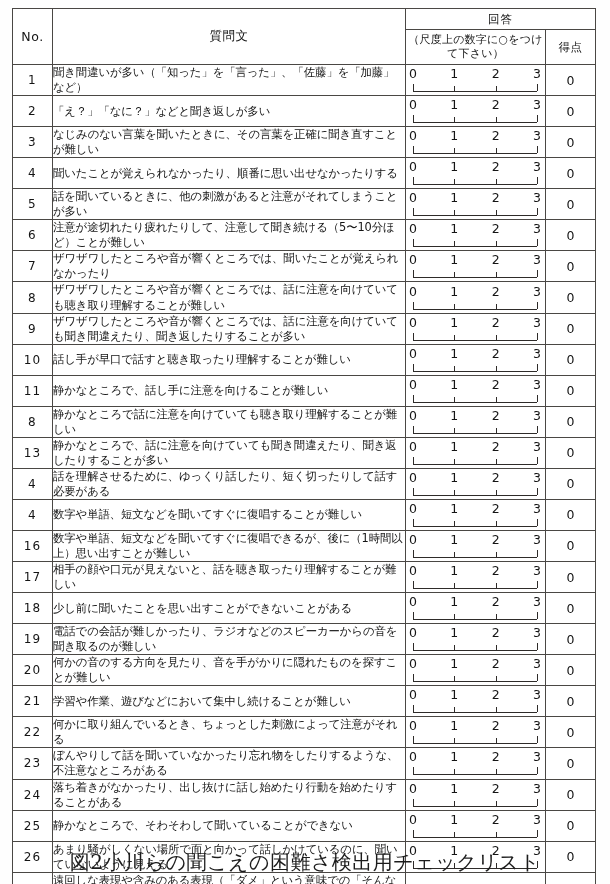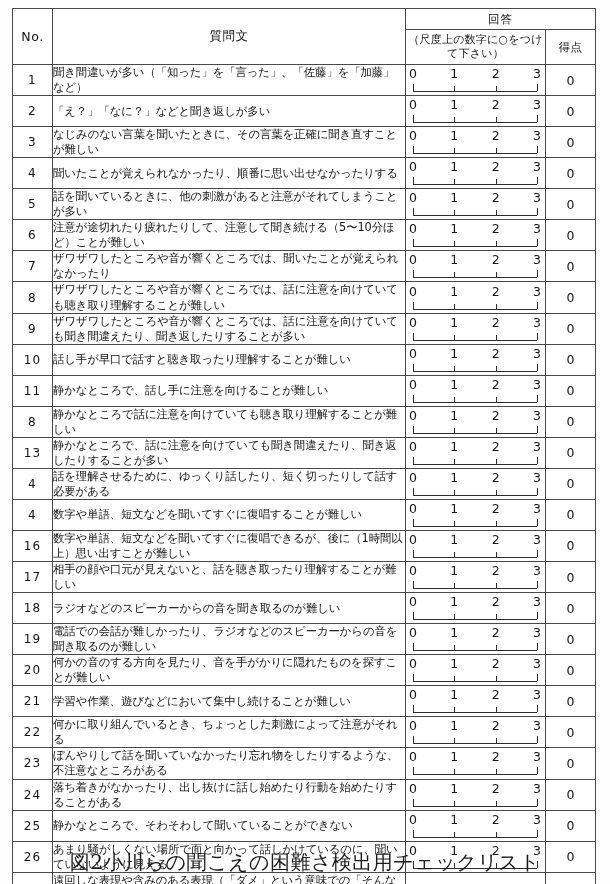--- a/index.html
+++ b/index.html
@@ -535,21 +535,21 @@
                 <span class="tick mid" style="left: 33.3333%;"></span>
                 <span class="tick mid" style="left: 66.6667%;"></span>
                 <span class="tick end" style="left: 100%;"></span>
               </div>
             </div>
           </td>
           <td class="cell-score">0</td>
         </tr>
         <tr>
           <td class="cell-no">18</td>
-          <td class="cell-q">ラジオなどのスピーカーからの音を聞き取るのが難しい</td>
+          <td class="cell-q">少し前に聞いたことを思い出すことができないことがある</td>
           <td class="cell-scale">
             <div class="scale">
               <div class="nums">
                 <span class="num" style="left: calc(0% + 3px);">0</span>
                 <span class="num" style="left: calc(33.3333% + 1px);">1</span>
                 <span class="num" style="left: calc(66.6667% - 1px);">2</span>
                 <span class="num" style="left: calc(100% - 3px);">3</span>
               </div>
               <div class="ruler">
                 <span class="tick end" style="left: 0%;"></span>

